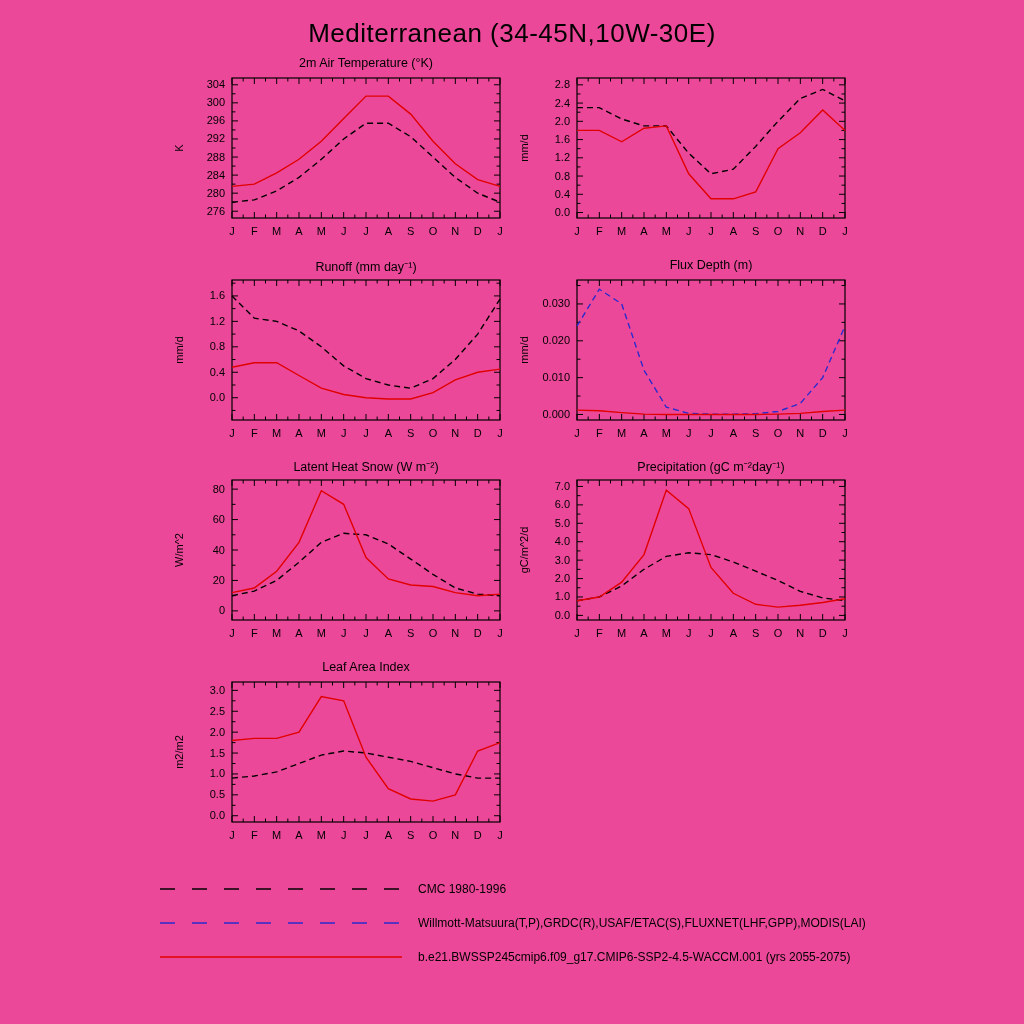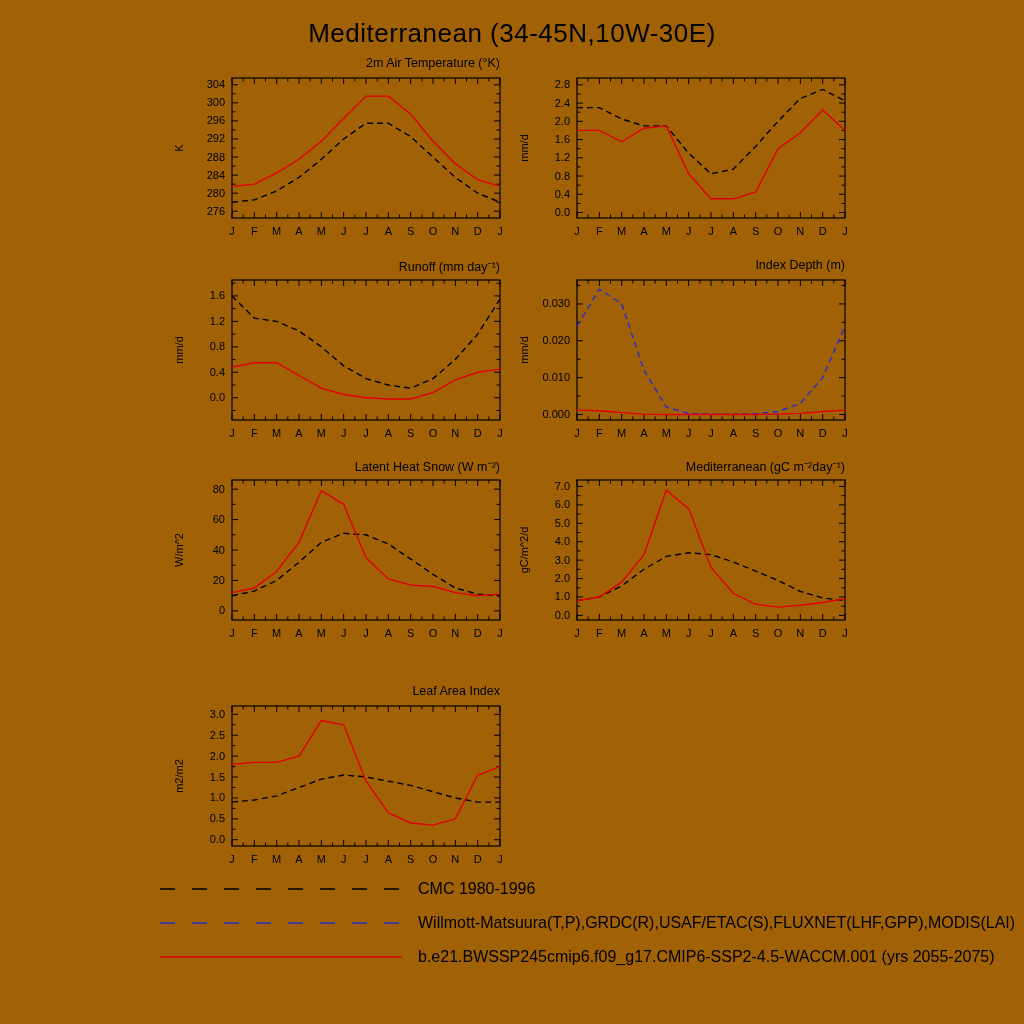--- a/index.html
+++ b/index.html
@@ -1,26 +1,26 @@
 <!DOCTYPE html>
 <html><head>
 <meta charset="utf-8">
 <style>
   html,body{margin:0;padding:0;background:#fff;}
-  .page{position:relative;width:1024px;height:1024px;background:#a16207;
+  .page{position:relative;width:1024px;height:1024px;background:#ec4899;
         font-family:"Liberation Sans",sans-serif;color:#000;overflow:hidden;}
   .main-title{position:absolute;left:0;top:18px;width:1024px;text-align:center;
         font-size:26px;letter-spacing:0.5px;}
   .panel{position:absolute;width:340px;height:196px;}
-  .panel-title{position:absolute;left:62px;top:0;width:268px;text-align:right;font-size:12.5px;}
+  .panel-title{position:absolute;left:62px;top:0;width:268px;text-align:center;font-size:12.5px;}
   .panel svg.chart{position:absolute;left:0;top:18px;}
   svg{font-family:"Liberation Sans",sans-serif;}
   .legend{position:absolute;left:158px;top:872px;}
   .legend-row{display:flex;align-items:center;height:34px;}
-  .legend-label{margin-left:14px;font-size:16px;white-space:nowrap;}
+  .legend-label{margin-left:14px;font-size:12px;white-space:nowrap;}
 </style>
 </head>
 <body>
 
 <div class="page">
 
   <div class="main-title">Mediterranean (34-45N,10W-30E)</div>
 
   <div class="panel" style="left:170px;top:56px">
     <div class="panel-title">2m Air Temperature (°K)</div>
@@ -349,21 +349,21 @@
           <text x="55" y="48.86363636363639" text-anchor="end">1.2</text>
           <text x="55" y="23.40909090909091" text-anchor="end">1.6</text>
           <text x="13" y="74" text-anchor="middle" font-size="11" fill="#000" transform="rotate(-90 13 74)">mm/d</text>
         </g>
         <polyline points="62.0,19.9 84.3,42.2 106.7,45.4 129.0,54.9 151.3,70.8 173.7,89.9 196.0,102.6 218.3,109.0 240.7,112.2 263.0,102.6 285.3,83.5 307.7,58.1 330.0,23.1" fill="none" stroke="#000000" stroke-width="1.4" stroke-dasharray="6,4"></polyline>
         <polyline points="62.0,91.2 84.3,86.7 106.7,86.7 129.0,99.5 151.3,112.2 173.7,118.5 196.0,121.7 218.3,123.0 240.7,123.0 263.0,116.6 285.3,103.9 307.7,96.3 330.0,93.1" fill="none" stroke="#e10000" stroke-width="1.4"></polyline>
       </svg>
   </div>
 
   <div class="panel" style="left:515px;top:258px">
-    <div class="panel-title">Index Depth (m)</div>
+    <div class="panel-title">Flux Depth (m)</div>
     <svg class="chart" width="340" height="172">
         <g stroke="#000" stroke-width="1">
           <rect x="62" y="4" width="268" height="140" fill="none" stroke-width="1.2"></rect>
           <line x1="62" y1="144" x2="62" y2="138"></line>
           <line x1="62" y1="4" x2="62" y2="10"></line>
           <line x1="73.16666666666666" y1="144" x2="73.16666666666666" y2="140.5"></line>
           <line x1="73.16666666666666" y1="4" x2="73.16666666666666" y2="7.5"></line>
           <line x1="84.33333333333333" y1="144" x2="84.33333333333333" y2="138"></line>
           <line x1="84.33333333333333" y1="4" x2="84.33333333333333" y2="10"></line>
           <line x1="95.5" y1="144" x2="95.5" y2="140.5"></line>
@@ -546,21 +546,21 @@
           <text x="55" y="47.06521739130435" text-anchor="end">60</text>
           <text x="55" y="16.63043478260869" text-anchor="end">80</text>
           <text x="13" y="74" text-anchor="middle" font-size="11" fill="#000" transform="rotate(-90 13 74)">W/m^2</text>
         </g>
         <polyline points="62.0,119.7 84.3,115.1 106.7,104.4 129.0,86.2 151.3,66.4 173.7,57.3 196.0,58.8 218.3,67.9 240.7,83.1 263.0,98.3 285.3,112.0 307.7,118.1 330.0,119.7" fill="none" stroke="#000000" stroke-width="1.4" stroke-dasharray="6,4"></polyline>
         <polyline points="62.0,116.6 84.3,112.0 106.7,95.3 129.0,66.4 151.3,14.7 173.7,28.3 196.0,81.6 218.3,102.9 240.7,109.0 263.0,110.5 285.3,116.6 307.7,119.7 330.0,118.1" fill="none" stroke="#e10000" stroke-width="1.4"></polyline>
       </svg>
   </div>
 
   <div class="panel" style="left:515px;top:458px">
-    <div class="panel-title">Mediterranean (gC m⁻²day⁻¹)</div>
+    <div class="panel-title">Precipitation (gC m⁻²day⁻¹)</div>
     <svg class="chart" width="340" height="172">
         <g stroke="#000" stroke-width="1">
           <rect x="62" y="4" width="268" height="140" fill="none" stroke-width="1.2"></rect>
           <line x1="62" y1="144" x2="62" y2="138"></line>
           <line x1="62" y1="4" x2="62" y2="10"></line>
           <line x1="73.16666666666666" y1="144" x2="73.16666666666666" y2="140.5"></line>
           <line x1="73.16666666666666" y1="4" x2="73.16666666666666" y2="7.5"></line>
           <line x1="84.33333333333333" y1="144" x2="84.33333333333333" y2="138"></line>
           <line x1="84.33333333333333" y1="4" x2="84.33333333333333" y2="10"></line>
           <line x1="95.5" y1="144" x2="95.5" y2="140.5"></line>
@@ -660,21 +660,21 @@
           <text x="55" y="50.78947368421053" text-anchor="end">5.0</text>
           <text x="55" y="32.368421052631575" text-anchor="end">6.0</text>
           <text x="55" y="13.947368421052628" text-anchor="end">7.0</text>
           <text x="13" y="74" text-anchor="middle" font-size="11" fill="#000" transform="rotate(-90 13 74)">gC/m^2/d</text>
         </g>
         <polyline points="62.0,124.7 84.3,121.0 106.7,109.9 129.0,93.3 151.3,80.4 173.7,76.8 196.0,78.6 218.3,86.0 240.7,95.2 263.0,104.4 285.3,115.4 307.7,121.9 330.0,124.7" fill="none" stroke="#000000" stroke-width="1.4" stroke-dasharray="6,4"></polyline>
         <polyline points="62.0,124.7 84.3,121.0 106.7,106.2 129.0,78.6 151.3,14.1 173.7,32.6 196.0,91.5 218.3,117.3 240.7,128.3 263.0,131.1 285.3,129.3 307.7,126.5 330.0,122.8" fill="none" stroke="#e10000" stroke-width="1.4"></polyline>
       </svg>
   </div>
 
-  <div class="panel" style="left:170px;top:684px">
+  <div class="panel" style="left:170px;top:660px">
     <div class="panel-title">Leaf Area Index</div>
     <svg class="chart" width="340" height="172">
         <g stroke="#000" stroke-width="1">
           <rect x="62" y="4" width="268" height="140" fill="none" stroke-width="1.2"></rect>
           <line x1="62" y1="144" x2="62" y2="138"></line>
           <line x1="62" y1="4" x2="62" y2="10"></line>
           <line x1="73.16666666666666" y1="144" x2="73.16666666666666" y2="140.5"></line>
           <line x1="73.16666666666666" y1="4" x2="73.16666666666666" y2="7.5"></line>
           <line x1="84.33333333333333" y1="144" x2="84.33333333333333" y2="138"></line>
           <line x1="84.33333333333333" y1="4" x2="84.33333333333333" y2="10"></line>

